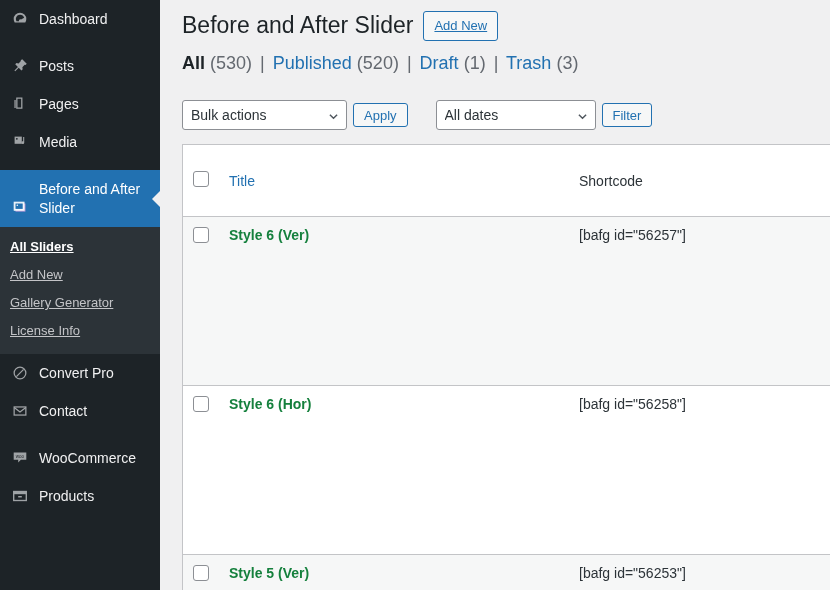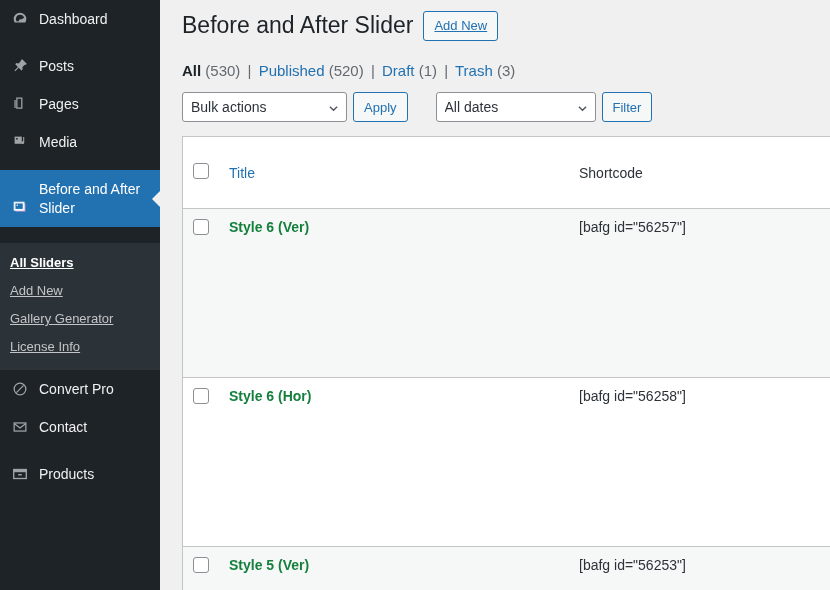--- a/index.html
+++ b/index.html
@@ -37,21 +37,21 @@
     background: #2271b1; color: #fff; font-weight: 400;
   }
   .menu-item.current .arrow {
     position: absolute; right: 0; top: 50%;
     margin-top: -8px;
     width: 0; height: 0;
     border-top: 8px solid transparent;
     border-bottom: 8px solid transparent;
     border-right: 8px solid #f0f0f1;
   }
-  .submenu { background: #2c3338; padding: 6px 0 9px 0; margin-top: 16px; }
+  .submenu { background: #2c3338; padding: 6px 0 9px 0; }
   .submenu .sub-item {
     display: block;
     padding: 5px 0 5px 10px;
     font-size: 13px; line-height: 18px;
     color: #c3c4c7;
   }
   .submenu .sub-item.current { color: #fff; font-weight: bold; }
   .menu-sep { height: 9px; }
 
   
@@ -77,32 +77,32 @@
     background: #f6f7f7;
     border: 1px solid #2271b1;
     border-radius: 3px;
     padding: 0 10px;
     height: 30px;
     display: inline-flex; align-items: center;
     white-space: nowrap;
   }
 
   .subsubsub {
-    margin-top: 20px;
-    font-size: 15px; color: #646970;
+    margin-top: 12px;
+    font-size: 18px; color: #646970;
     line-height: 20px;
     white-space: nowrap;
   }
   .subsubsub a { color: #2271b1; text-decoration: none; }
   .subsubsub a.current { color: #1d2327; font-weight: 600; }
   .subsubsub .count { color: #646970; }
   .subsubsub .sep { color: #646970; padding: 0 3px; }
 
   .tablenav {
-    margin-top: 11px;
+    margin-top: 27px;
     display: flex; align-items: center; gap: 6px;
     white-space: nowrap;
   }
   .wp-select {
     appearance: none; -webkit-appearance: none;
     height: 30px;
     min-width: 160px;
     background: #fff;
     border: 1px solid #8c8f94;
     border-radius: 3px;
@@ -113,21 +113,21 @@
     position: relative;
   }
   .select-wrap { position: relative; display: inline-block; }
   .select-wrap .chev {
     position: absolute; right: 9px; top: 50%;
     margin-top: -3px;
     width: 9px; height: 9px;
     pointer-events: none;
   }
   .wp-btn-secondary {
-    height: 30px;
+    height: 24px;
     background: #f6f7f7;
     border: 1px solid #2271b1;
     border-radius: 3px;
     color: #2271b1;
     font-size: 13px;
     padding: 0 10px;
     font-family: "Liberation Sans", sans-serif;
     display: inline-flex; align-items: center;
   }
   .nav-gap { width: 16px; }
@@ -271,20 +271,29 @@
         <svg width="18" height="18" viewBox="0 0 20 20">
             <rect x="3.5" y="5.5" width="13" height="9" fill="none" stroke="#a7aaad" stroke-width="1.4"></rect>
             <path d="M3.5 6l6.5 5 6.5-5" fill="none" stroke="#a7aaad" stroke-width="1.4"></path>
           </svg>
       </span>
       <span class="mi-label">Contact</span>
     </div>
 
     <div class="menu-sep"></div>
 
+    <div class="menu-item">
+      <span class="mi-ico">
+        <svg width="18" height="18" viewBox="0 0 20 20">
+            <path fill="#a7aaad" d="M3 4h14v8H11l-3 3v-3H3z"></path>
+            <text x="10" y="10" font-size="5" text-anchor="middle" fill="#1d2327" font-family="sans-serif">woo</text>
+          </svg>
+      </span>
+      <span class="mi-label">WooCommerce</span>
+    </div>
 
     <div class="menu-item">
       <span class="mi-ico">
         <svg width="18" height="18" viewBox="0 0 20 20">
             <rect x="3" y="5" width="14" height="10" fill="none" stroke="#a7aaad" stroke-width="1.5"></rect>
             <rect x="3" y="5" width="14" height="3" fill="#a7aaad"></rect>
             <rect x="8" y="10" width="4" height="1.6" fill="#a7aaad"></rect>
           </svg>
       </span>
       <span class="mi-label">Products</span>

